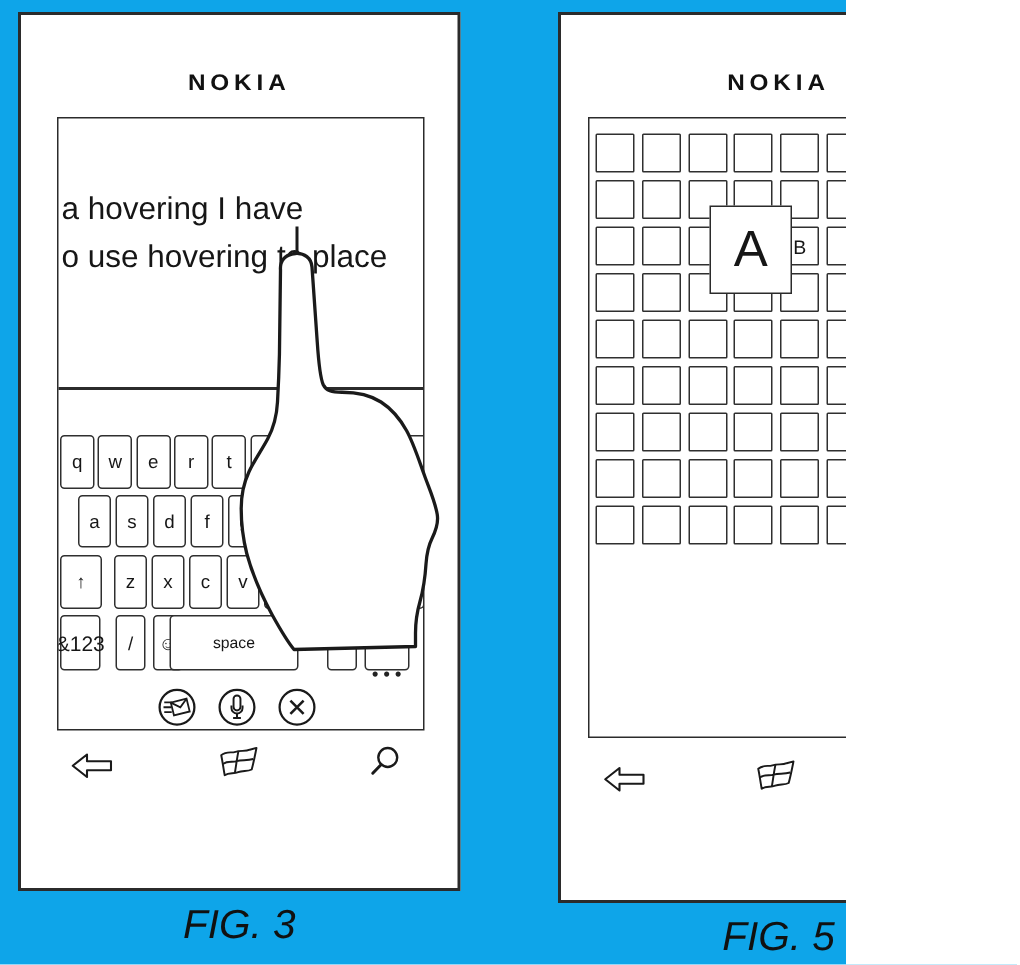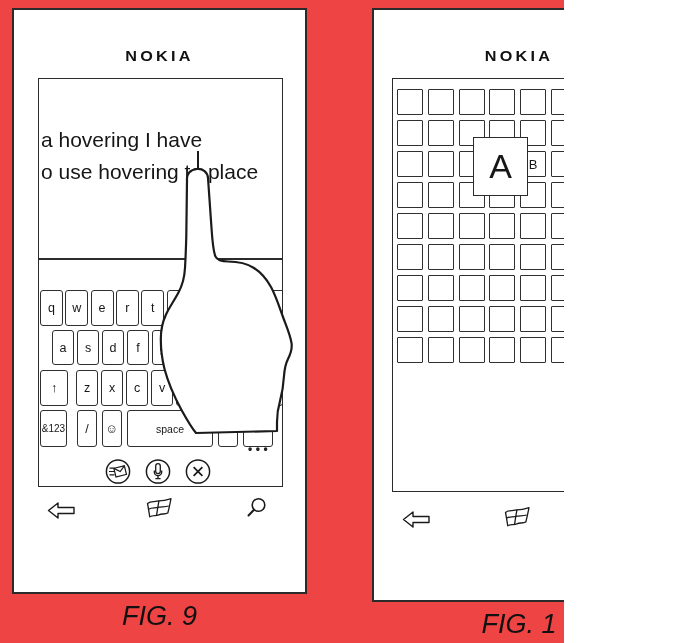--- a/index.html
+++ b/index.html
@@ -1,16 +1,16 @@
 <!DOCTYPE html>
 <html><head>
 <meta charset="utf-8">
 <style>
   html,body{margin:0;padding:0;background:#fff;}
-  .page{position:relative;width:564px;height:643px;background:#ef4444;overflow:hidden;
+  .page{position:relative;width:564px;height:643px;background:#0ea5e9;overflow:hidden;
         font-family:"Liberation Sans","DejaVu Sans",sans-serif;color:#1a1a1a;}
   .phone{position:absolute;background:#fff;border:2px solid #2b2b2b;box-sizing:border-box;}
   #phone8{left:12px;top:8px;width:295px;height:586px;}
   #phone5{left:372px;top:8px;width:294px;height:594px;}
   .brand{position:absolute;left:0;right:0;top:37px;text-align:center;font-size:15px;
          font-weight:bold;letter-spacing:3px;color:#111;transform:scaleX(1.08);}
   .screen{position:absolute;border:1.6px solid #2b2b2b;background:#fff;box-sizing:content-box;}
   #screen8{left:24px;top:68px;width:243px;height:407px;overflow:hidden;}
   #screen5{left:18px;top:68px;width:247px;height:412px;}
   .msg{position:absolute;left:2px;top:45px;font-size:21px;line-height:31.5px;
@@ -104,29 +104,29 @@
             <span>c</span>
           </div>
           <div class="key" style="left: 112px; top: 291px; width: 22px; height: 36px;">
             <span>v</span>
           </div>
           <div class="key" style="left: 137px; top: 291px; width: 22px; height: 36px;"></div>
           <div class="key" style="left: 162px; top: 291px; width: 22px; height: 36px;"></div>
           <div class="key" style="left: 187px; top: 291px; width: 22px; height: 36px;"></div>
           <div class="key" style="left: 214px; top: 291px; width: 30px; height: 36px;"></div>
           <div class="key" style="left: 1px; top: 331px; width: 27px; height: 37px;">
-            <span style="font-size: 10px;">&amp;123</span>
+            <span style="font-size: 14px;">&amp;123</span>
           </div>
           <div class="key" style="left: 38px; top: 331px; width: 20px; height: 37px;">
             <span>/</span>
           </div>
           <div class="key" style="left: 63px; top: 331px; width: 20px; height: 37px;">
             <span>☺</span>
           </div>
-          <div class="key" style="left: 88px; top: 331px; width: 86px; height: 37px;">
+          <div class="key" style="left: 74px; top: 331px; width: 86px; height: 37px;">
             <span style="font-size: 10.5px;">space</span>
           </div>
           <div class="key" style="left: 179px; top: 331px; width: 20px; height: 37px;"></div>
           <div class="key" style="left: 204px; top: 331px; width: 30px; height: 37px;"></div>
         </div>
       <div class="dots">•••</div>
 
       <svg class="actions" width="120" height="30" viewBox="0 0 120 30">
         <g stroke="#1a1a1a" fill="none" stroke-width="1.5">
           <circle cx="15" cy="13.5" r="11.6"></circle>
@@ -158,21 +158,21 @@
     </svg>
     <svg class="navicon" style="left:130px;top:486px;" width="30" height="26" viewBox="0 0 30 26">
       <path d="M3.5 7.5 C7 4.5 10 6.2 13 5.2 C16.5 4 19.5 5.2 22.5 3.8 L27 2.6 C26 7.5 25.3 11.5 23.8 17 C20.8 18.6 17.8 17.4 14.8 18.8 C11.8 20.2 8.8 18.8 5.8 20.8 C4.9 16.3 4.5 12.3 3.5 7.5 Z" fill="#fff" stroke="#1a1a1a" stroke-width="1.3" stroke-linejoin="round"></path>
       <path d="M15 4.6 C14 9.5 13.5 13.5 12.6 19.2 M4.5 13.3 C8 10.8 11 12.4 13.8 11.4 C17.3 10.2 20.3 11.4 24.8 10" fill="none" stroke="#1a1a1a" stroke-width="1.3"></path>
     </svg>
     <svg class="navicon" style="left:231px;top:487px;" width="22" height="22" viewBox="0 0 22 22">
       <circle cx="13.5" cy="8" r="6.3" fill="#fff" stroke="#1a1a1a" stroke-width="1.6"></circle>
       <path d="M9 12.8 L3.5 18.5" stroke="#1a1a1a" stroke-width="2" stroke-linecap="round"></path>
     </svg>
   </div>
-  <div class="caption" id="cap8">FIG. 9</div>
+  <div class="caption" id="cap8">FIG. 3</div>
 
   <div class="phone" id="phone5">
     <div class="brand">NOKIA</div>
 
     <div class="screen" id="screen5">
       <div id="lettergrid">
           <div class="cell" style="left: 4px; top: 10px;"></div>
           <div class="cell" style="left: 34.8px; top: 10px;"></div>
           <div class="cell" style="left: 65.6px; top: 10px;"></div>
           <div class="cell" style="left: 96.4px; top: 10px;"></div>
@@ -253,21 +253,21 @@
     </svg>
     <svg class="navicon" style="left:128px;top:495px;" width="30" height="26" viewBox="0 0 30 26">
       <path d="M3.5 7.5 C7 4.5 10 6.2 13 5.2 C16.5 4 19.5 5.2 22.5 3.8 L27 2.6 C26 7.5 25.3 11.5 23.8 17 C20.8 18.6 17.8 17.4 14.8 18.8 C11.8 20.2 8.8 18.8 5.8 20.8 C4.9 16.3 4.5 12.3 3.5 7.5 Z" fill="#fff" stroke="#1a1a1a" stroke-width="1.3" stroke-linejoin="round"></path>
       <path d="M15 4.6 C14 9.5 13.5 13.5 12.6 19.2 M4.5 13.3 C8 10.8 11 12.4 13.8 11.4 C17.3 10.2 20.3 11.4 24.8 10" fill="none" stroke="#1a1a1a" stroke-width="1.3"></path>
     </svg>
     <svg class="navicon" style="left:231px;top:495px;" width="22" height="22" viewBox="0 0 22 22">
       <circle cx="13.5" cy="8" r="6.3" fill="#fff" stroke="#1a1a1a" stroke-width="1.6"></circle>
       <path d="M9 12.8 L3.5 18.5" stroke="#1a1a1a" stroke-width="2" stroke-linecap="round"></path>
     </svg>
   </div>
-  <div class="caption" id="cap5">FIG. 1</div>
+  <div class="caption" id="cap5">FIG. 5</div>
 
   <svg class="hand" width="680" height="643" viewBox="0 0 680 643">
     <defs>
       <pattern id="hatch" patternUnits="userSpaceOnUse" width="7.5" height="7.5">
         <path d="M-1.9 1.9 L1.9 -1.9 M-1.9 9.4 L9.4 -1.9 M5.6 9.4 L9.4 5.6" stroke="#1a1a1a" stroke-width="1.1"></path>
       </pattern>
     </defs>
     <g>
       <path id="handpath" d="M187 180
         C186.5 174 190 169.5 197 169

